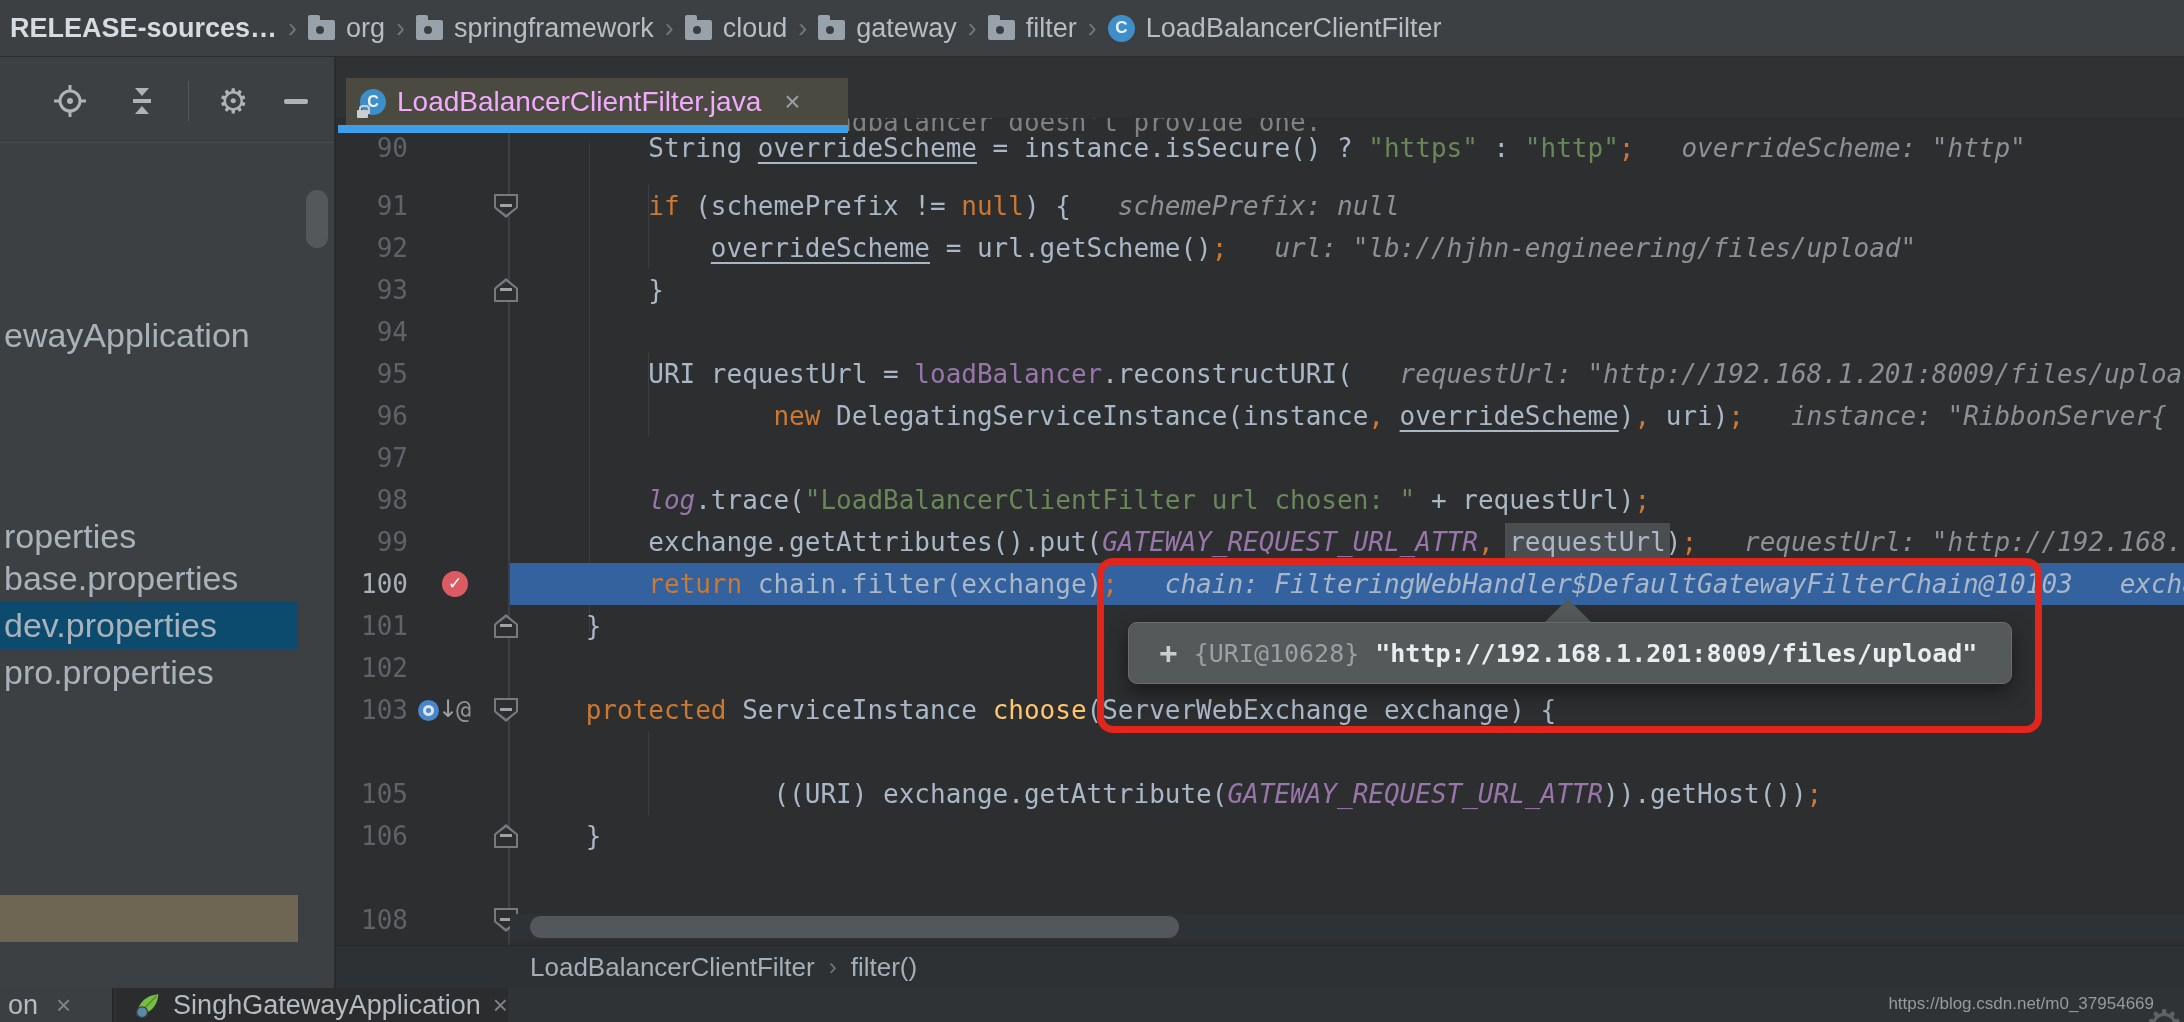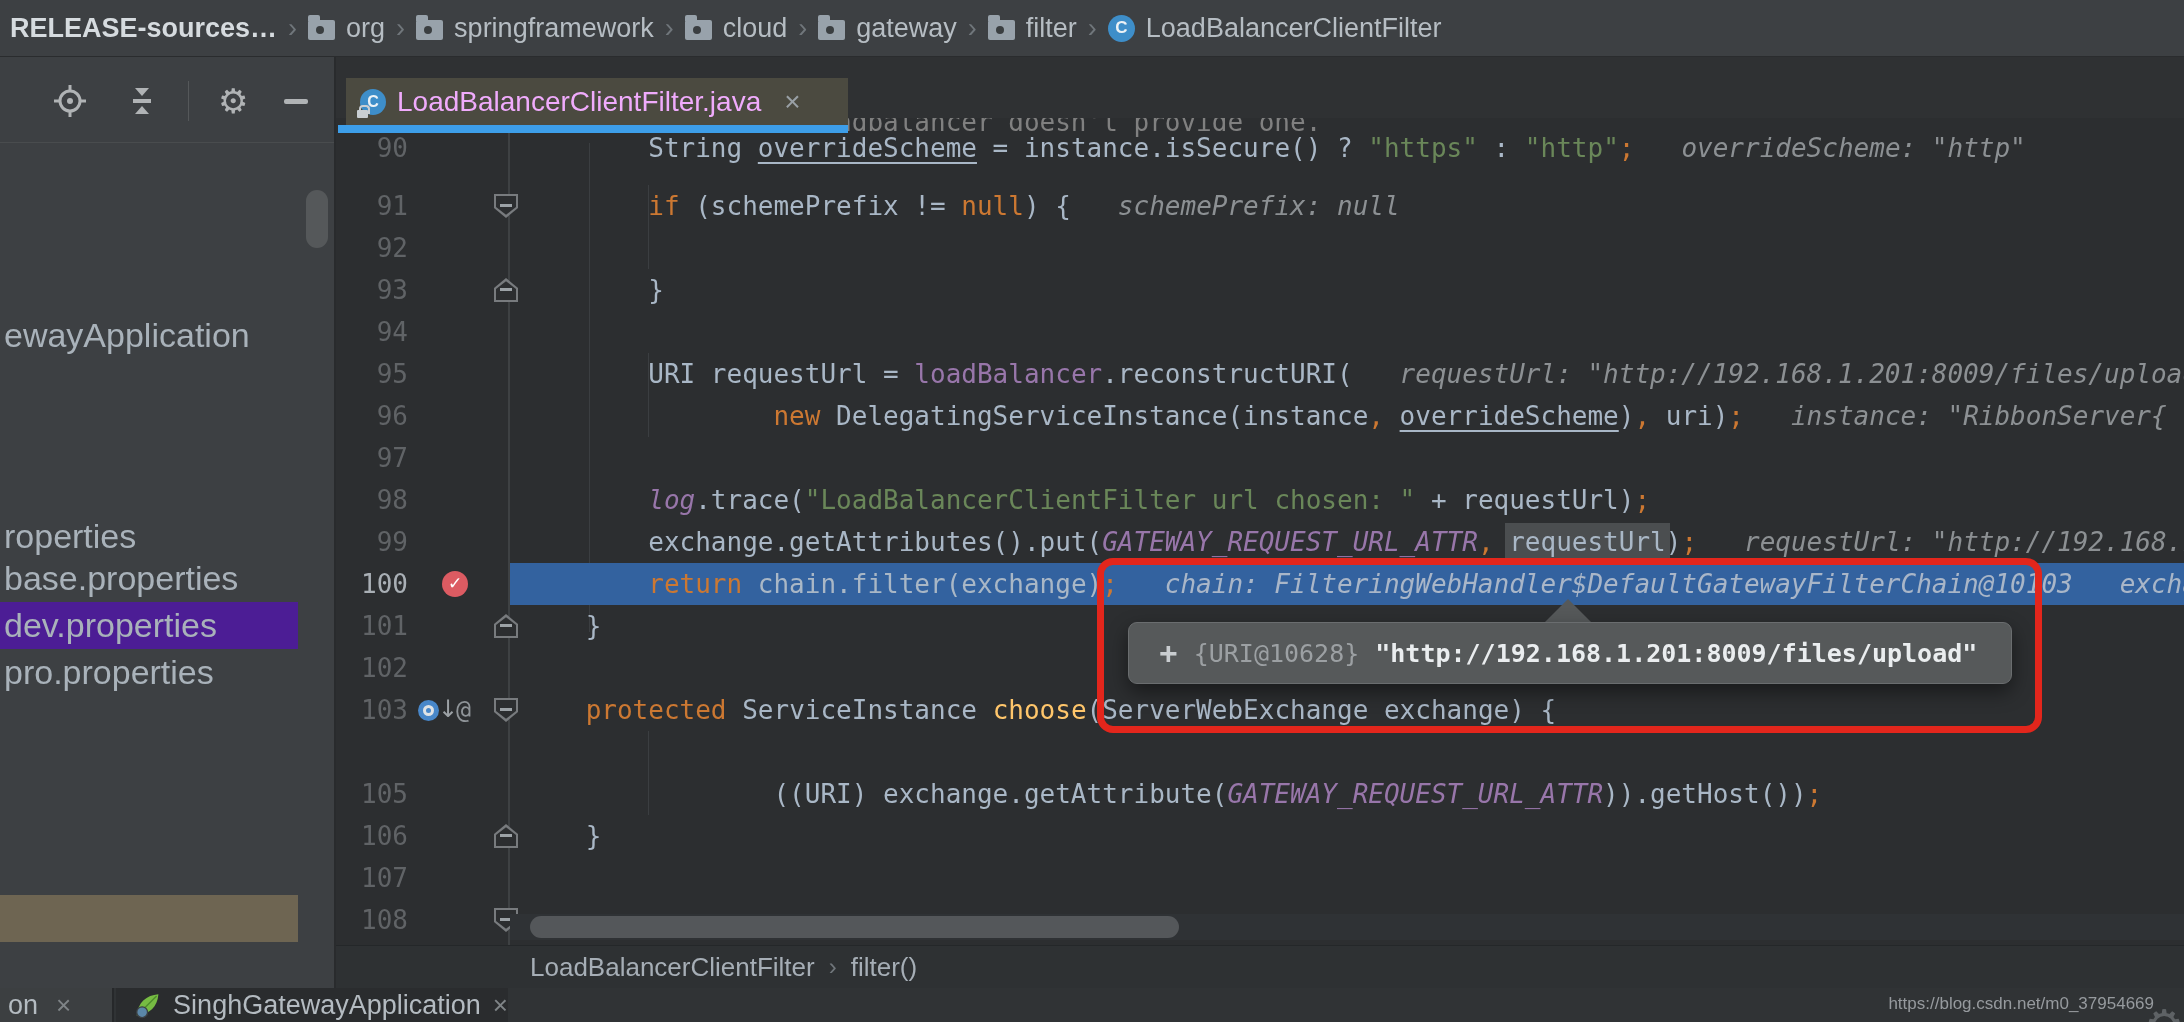--- a/index.html
+++ b/index.html
@@ -22,21 +22,21 @@
   
   .sidebar{ position:absolute; left:0; top:57px; width:336px; height:931px; background:#3D4043;
             border-right:2px solid #292B2D; z-index:5; }
   .side-toolbar{ position:absolute; left:0; top:0; width:100%; height:86px; border-bottom:1px solid #494C4E; }
   .tool-ic{ position:absolute; top:28px; width:32px; height:32px; color:#B0B3B5; }
   .tool-divider{ position:absolute; left:188px; top:24px; width:1px; height:40px; background:#55585A; }
   .gear-glyph{ font-family:"DejaVu Sans",sans-serif; font-size:34px; line-height:32px; color:#B0B3B5; }
   .minus-bar{ margin-top:14px; width:24px; height:5px; border-radius:2px; background:#B0B3B5; }
   .tree-item{ position:absolute; left:0; height:47px; line-height:47px; padding-left:4px;
               font-size:34px; color:#A9B2BA; white-space:nowrap; width:298px; overflow:hidden; }
-  .tree-item.selected{ background:#4c1d95; }
+  .tree-item.selected{ background:#0c4a6e; }
   .tan-strip{ position:absolute; left:0; top:838px; width:298px; height:47px; background:#6E6552; }
   .tree-scrollbar{ position:absolute; left:306px; top:133px; width:22px; height:58px; border-radius:11px; background:#55585A; }
 
   
   .editor{ position:absolute; left:336px; top:57px; right:0; height:888px; background:#2C2E30; overflow:hidden; z-index:1; }
   .gutter-line{ position:absolute; left:172px; top:0; bottom:0; width:2px; background:#3E4143; z-index:1; }
   .iguide{ position:absolute; width:1px; background:#3B3E41; z-index:1; }
   .rows{ position:absolute; inset:0; z-index:2; }
   .row{ position:absolute; left:0; right:0; height:42px; line-height:42px;
         font-family:"DejaVu Sans Mono",monospace; font-size:26px; color:#A9B7C6; white-space:pre; }
@@ -176,35 +176,34 @@
   <div class="editor">
     <div class="gutter-line"></div>
     <div class="iguide" style="left:253px; top:86px; height:489px"></div>
     <div class="iguide" style="left:312px; top:128px; height:84px"></div>
     <div class="iguide" style="left:312px; top:296px; height:84px"></div>
     <div class="iguide" style="left:312px; top:674px; height:84px"></div>
     <div class="rows" id="rows">
         <div class="row" style="top: 44px;"><span class="num">89</span><span class="codetext">        <span class="c">// if the loadbalancer doesn't provide one.</span></span></div>
         <div class="row" style="top: 70px;"><span class="num">90</span><span class="codetext">        <span class="p">String </span><span class="p u">overrideScheme</span><span class="p"> = instance.isSecure() ? </span><span class="s">"https"</span><span class="p"> : </span><span class="s">"http"</span><span class="o">;</span><span class="hint">overrideScheme: "http"</span></span></div>
         <div class="row" style="top: 128px;"><span class="num">91</span><div class="fold down"><div class="in"></div><div class="bar"></div></div><span class="codetext">        <span class="k">if</span><span class="p"> (schemePrefix != </span><span class="k">null</span><span class="p">) {</span><span class="hint">schemePrefix: null</span></span></div>
-        <div class="row" style="top: 170px;"><span class="num">92</span></div>
+        <div class="row" style="top: 170px;"><span class="num">92</span><span class="codetext">            <span class="p u">overrideScheme</span><span class="p"> = url.getScheme()</span><span class="o">;</span><span class="hint">url: "lb://hjhn-engineering/files/upload"</span></span></div>
         <div class="row" style="top: 212px;"><span class="num">93</span><div class="fold up"><div class="in"></div><div class="bar"></div></div><span class="codetext">        <span class="p">}</span></span></div>
         <div class="row" style="top: 254px;"><span class="num">94</span><span class="codetext"></span></div>
         <div class="row" style="top: 296px;"><span class="num">95</span><span class="codetext">        <span class="p">URI requestUrl = </span><span class="f">loadBalancer</span><span class="p">.reconstructURI(</span><span class="hint">requestUrl: "http://192.168.1.201:8009/files/upload"</span></span></div>
         <div class="row" style="top: 338px;"><span class="num">96</span><span class="codetext">                <span class="k">new</span><span class="p"> DelegatingServiceInstance(instance</span><span class="o">,</span><span class="p"> </span><span class="p u">overrideScheme</span><span class="p">)</span><span class="o">,</span><span class="p"> uri)</span><span class="o">;</span><span class="hint">instance: "RibbonServer{</span></span></div>
         <div class="row" style="top: 380px;"><span class="num">97</span><span class="codetext"></span></div>
         <div class="row" style="top: 422px;"><span class="num">98</span><span class="codetext">        <span class="fi">log</span><span class="p">.trace(</span><span class="s">"LoadBalancerClientFilter url chosen: "</span><span class="p"> + requestUrl)</span><span class="o">;</span></span></div>
         <div class="row" style="top: 464px;"><span class="num">99</span><span class="codetext">        <span class="p">exchange.getAttributes().put(</span><span class="fi">GATEWAY_REQUEST_URL_ATTR</span><span class="o">,</span><span class="p"> </span><span class="p eval">requestUrl</span><span class="p">)</span><span class="o">;</span><span class="hint">requestUrl: "http://192.168.1.201:8009/files/upload"</span></span></div>
         <div class="row cur" style="top: 506px;"><span class="num">100</span><div class="bp">✓</div><span class="codetext">        <span class="k">return</span><span class="p"> chain.filter(exchange)</span><span class="o">;</span><span class="hint">chain: FilteringWebHandler$DefaultGatewayFilterChain@10103   exchange:</span></span></div>
         <div class="row" style="top: 548px;"><span class="num">101</span><div class="fold up"><div class="in"></div><div class="bar"></div></div><span class="codetext">    <span class="p">}</span></span></div>
         <div class="row" style="top: 590px;"><span class="num">102</span><span class="codetext"></span></div>
         <div class="row" style="top: 632px;"><span class="num">103</span><div class="ovr-donut"></div><span class="ovr-arrow">↓</span><span class="at-sign">@</span><div class="fold down"><div class="in"></div><div class="bar"></div></div><span class="codetext">    <span class="k">protected</span><span class="p"> ServiceInstance </span><span class="m">choose</span><span class="p">(ServerWebExchange exchange) {</span></span></div>
         <div class="row" style="top: 716px;"><span class="num">105</span><span class="codetext">                <span class="p">((URI) exchange.getAttribute(</span><span class="fi">GATEWAY_REQUEST_URL_ATTR</span><span class="p">)).getHost())</span><span class="o">;</span></span></div>
         <div class="row" style="top: 758px;"><span class="num">106</span><div class="fold up"><div class="in"></div><div class="bar"></div></div><span class="codetext">    <span class="p">}</span></span></div>
-        <div class="row" style="top: 800px;"><span class="num">107</span><span class="codetext"></span></div>
         <div class="row" style="top: 842px;"><span class="num">108</span><div class="fold down"><div class="in"></div><div class="bar"></div></div><span class="codetext"></span></div>
       </div>
 
     <div class="tabstrip">
       <div class="etab">
         <div class="fileicon">C<span class="lock"></span></div>
         <span class="title">LoadBalancerClientFilter.java</span>
         <span class="close">×</span>
       </div>
     </div>

